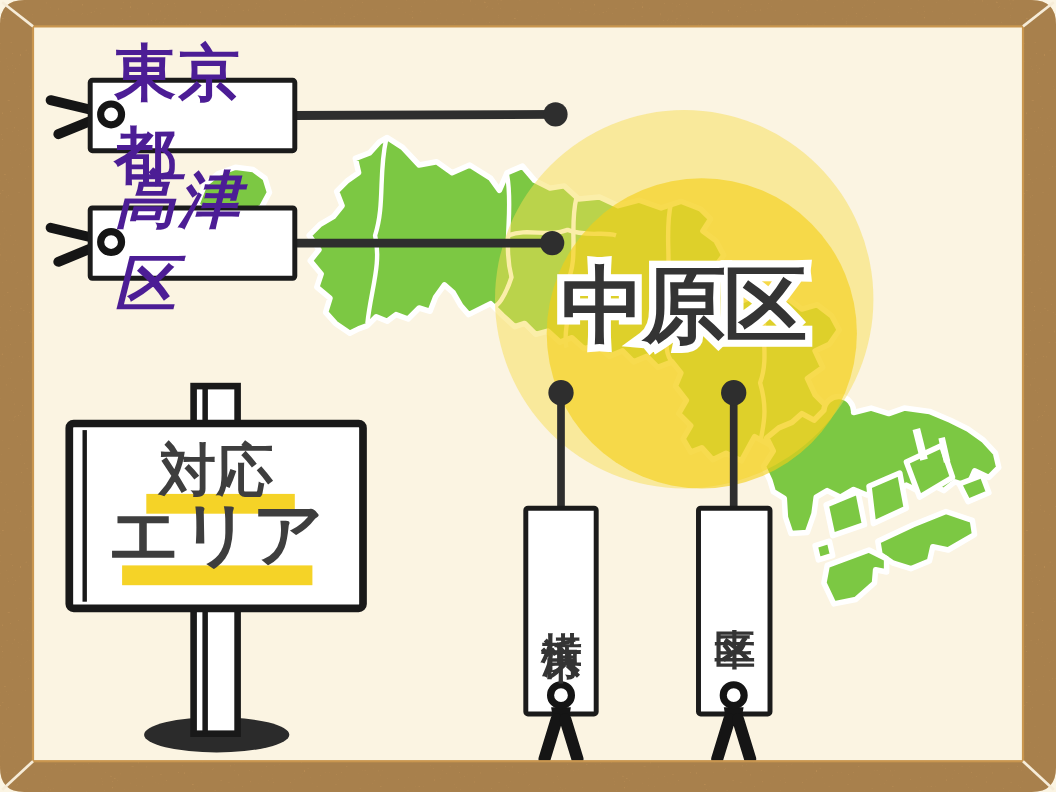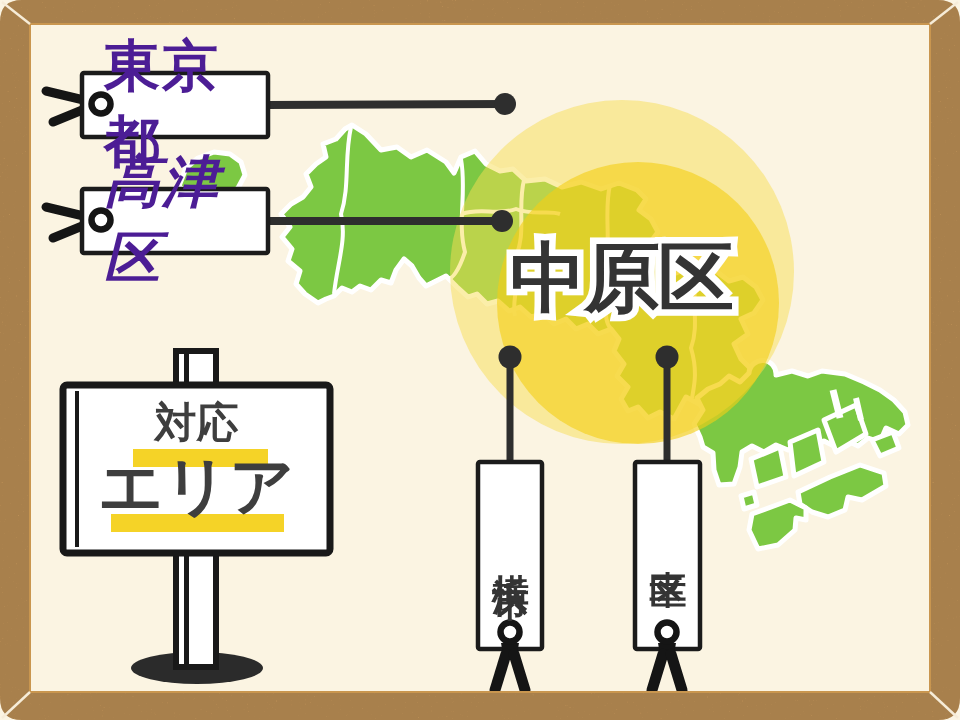--- a/index.html
+++ b/index.html
@@ -12,21 +12,21 @@
   .vtag-label{display:flex;align-items:center;justify-content:center;
               writing-mode:vertical-rl;text-orientation:upright;
               font-size:37px;letter-spacing:4px;color:#343434;}
   .nakahara{width:250px;text-align:center;font-size:76px;font-weight:700;
             letter-spacing:-2px;line-height:1.1;}
   .nakahara span{position:absolute;left:16px;right:0;top:0;text-align:left;}
   .nakahara .stroke{color:#ffffff;-webkit-text-stroke:13px #ffffff;
                     text-shadow:2px 3px 3px rgba(140,130,90,.35);}
   .nakahara .fill{color:#343434;}
   .sign-line{left:63px;width:267px;text-align:center;line-height:1;color:#3E3E3E;}
-  .sign-line1{top:402px;font-size:42px;}
+  .sign-line1{top:402px;font-size:52px;}
   .sign-line2{top:454px;font-size:64px;}
 </style>
 </head>
 <body>
 
 <div class="scene">
 
   <svg width="960" height="720" viewBox="0 0 960 720">
     <defs>
       <filter id="grain" x="0%" y="0%" width="100%" height="100%">

